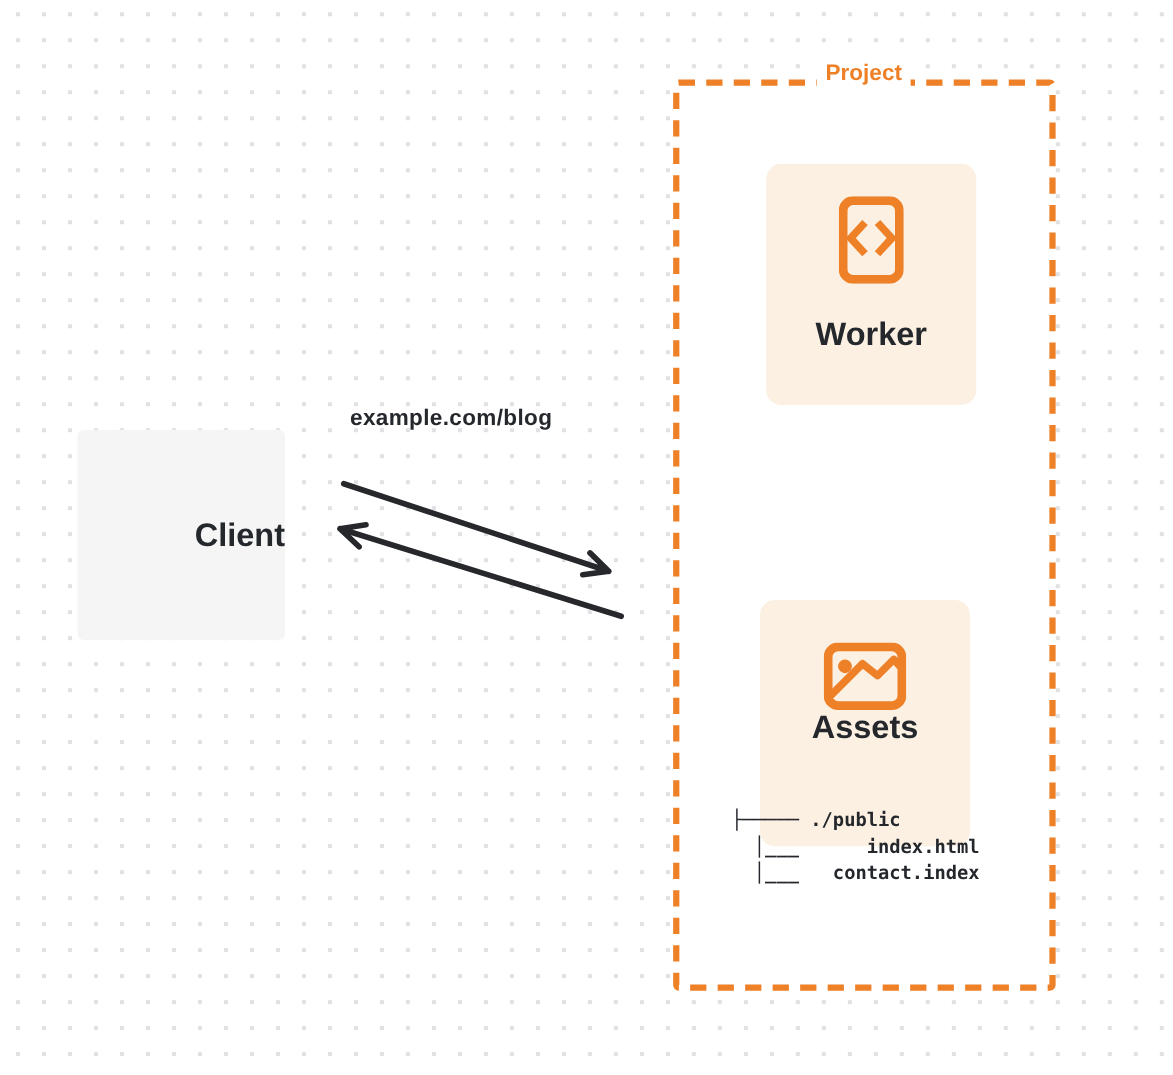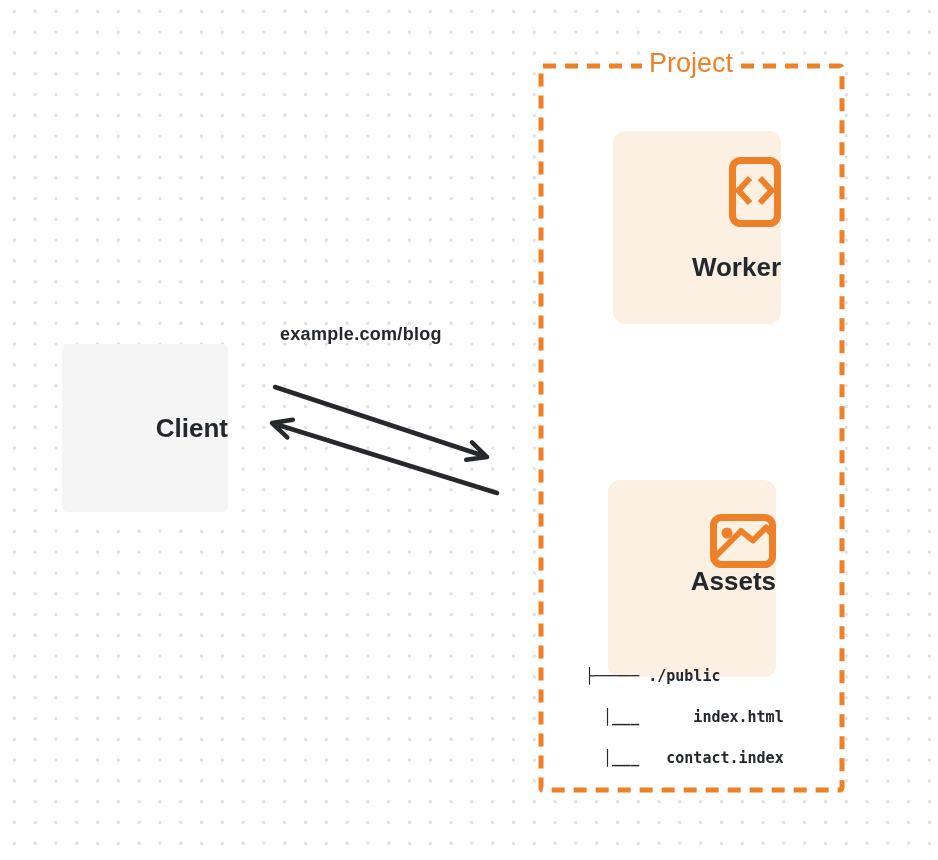--- a/index.html
+++ b/index.html
@@ -10,47 +10,47 @@
   .canvas{
     position:relative; width:938px; height:860px; overflow:hidden;
     background-color:var(--surface);
     background-image:radial-gradient(circle, var(--dot_grid) 1.7px, transparent 1.9px);
     background-size:20.8px 20.8px; background-position:4px 1px;
     font-family:"Liberation Sans", sans-serif; color:var(--text_dark);
   }
   .project-border{position:absolute; left:533px; top:58px; width:317px; height:740px;}
   .project-label{
     position:absolute; left:691px; top:48px; transform:translateX(-50%);
-    font-size:27px; font-weight:400; line-height:1.15; color:var(--accent);
+    font-size:18px; font-weight:700; line-height:1.15; color:var(--accent);
     background:var(--surface); padding:0 7px; white-space:nowrap;
   }
   .card{
     position:absolute; border-radius:12px; background:var(--card_bg);
-    display:flex; flex-direction:column; align-items:flex-end;
+    display:flex; flex-direction:column; align-items:center;
   }
   .card-label{font-size:26px; font-weight:700; color:var(--text_dark); line-height:1;}
   .worker-card{left:613px; top:131px; width:168px; height:167px; padding-top:26px; gap:27px;}
   .assets-card{left:608px; top:480px; width:168px; height:163px; padding-top:34px; }
   .card svg{color:var(--accent); display:block;}
   .client-card{
     position:absolute; left:62px; top:344px; width:166px; height:168px;
     background:var(--client_bg); border-radius:5px;
     display:flex; align-items:center; justify-content:flex-end;
   }
   .request-label{
     position:absolute; left:280px; top:324px;
     font-size:18px; font-weight:700; letter-spacing:0.3px; color:var(--text_dark); white-space:nowrap;
   }
   .arrows{position:absolute; left:258px; top:373px; width:250px; height:130px; color:var(--arrow);}
   .file-tree{
     position:absolute; left:585px; top:646px; margin:0;
     font-family:"DejaVu Sans Mono", monospace; font-size:15px; line-height:21px;
     font-weight:700; color:var(--text_dark); white-space:pre;
   }
-  .file-tree span{display:block;margin-top:20px;}
+  .file-tree span{display:block;}
 </style>
 </head>
 <body>
 
 <div class="canvas">
 
   <svg class="project-border" viewBox="0 0 317 740" aria-hidden="true">
     <rect x="8" y="8" width="301" height="724" rx="2" fill="#FFFFFF" stroke="var(--accent)" stroke-width="5" stroke-dasharray="13 9"></rect>
   </svg>
   <div class="project-label">Project</div>

